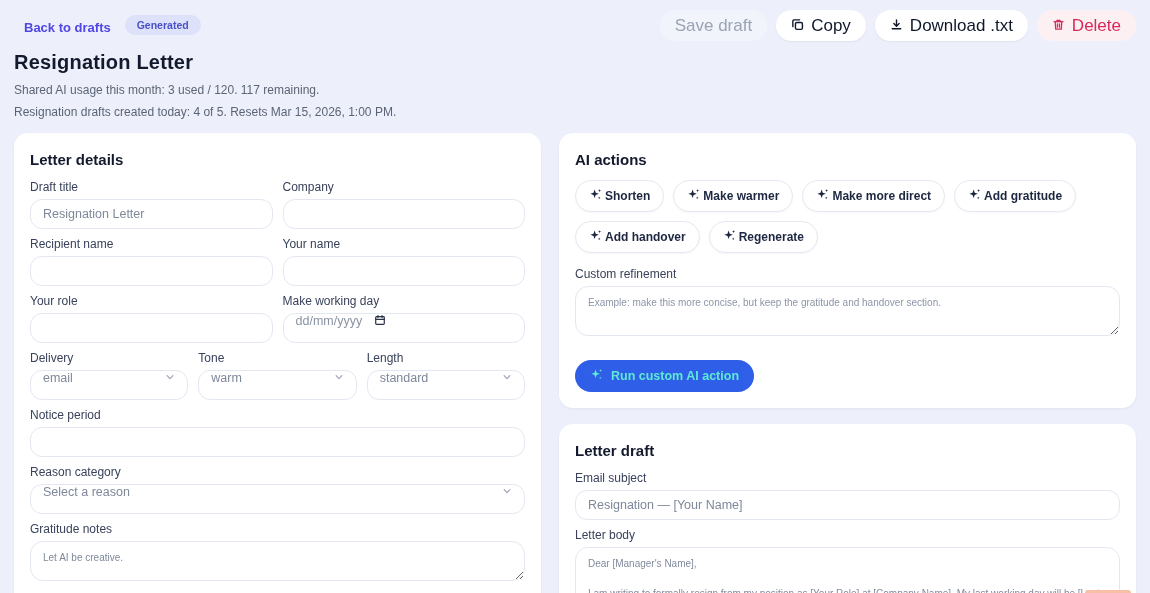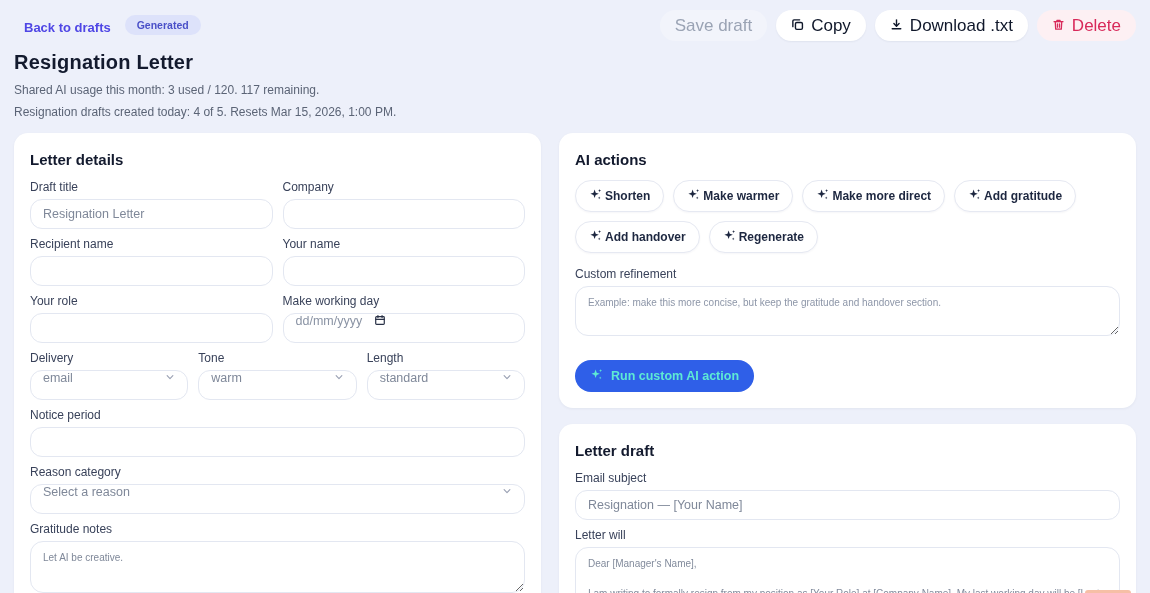--- a/index.html
+++ b/index.html
@@ -53,21 +53,21 @@
   .input::placeholder, textarea::placeholder { color:#8d96a8; opacity:1; }
   .select { display:flex; justify-content:space-between; cursor:pointer; }
   .select .chev { color:#9aa1b3; }
   .date-input { display:flex; align-items:flex-start; gap:12px; color:#8a93a4; }
   .date-input .cal { color:#2a3247; cursor:pointer; }
   textarea {
     width:100%; background:#fff; border:1px solid #e3e7f1; border-radius:13px;
     padding:8px 12px; font-family:inherit; font-size:10px; color:#7f8899;
     resize:vertical; outline:none; line-height:1.5;
   }
-  .ta-small { height:52px; }
+  .ta-small { height:40px; }
   .ta-custom { height:50px; }
   .ta-body { height:170px; color:#828b9c; }
 
   
   .pill-wrap { display:flex; flex-wrap:wrap; gap:9px; margin-bottom:14px; }
   .pill {
     display:inline-flex; align-items:center; gap:3px; background:#fff; cursor:pointer;
     border:1px solid #e6e9f2; border-radius:999px; padding:7px 13px;
     font-family:inherit; font-size:12px; font-weight:700; color:#1d2740;
     box-shadow:0 1px 2px rgba(25,35,70,.04);
@@ -298,21 +298,21 @@
 
       <div class="card mt-card">
         <div class="card-heading">Letter draft</div>
 
         <div class="field">
           <label class="field-label">Email subject</label>
           <input class="input" type="text" value="Resignation — [Your Name]" style="">
         </div>
 
         <div class="field">
-          <label class="field-label">Letter will</label>
+          <label class="field-label">Letter body</label>
           <textarea class="ta-body" style="">Dear [Manager's Name],
 
 I am writing to formally resign from my position as [Your Role] at [Company Name]. My last working day will be [Last Working Day].
 
 I am grateful for the opportunities I have had while working here. I have learned a great deal and appreciated the support, mentorship, and collaboration from you and the team. Working at [Company Name] has been a meaningful chapter in my career, and I value the professional relationships and experiences I take with me.</textarea>
         </div>
       </div>
 
     </div>
   </div>

